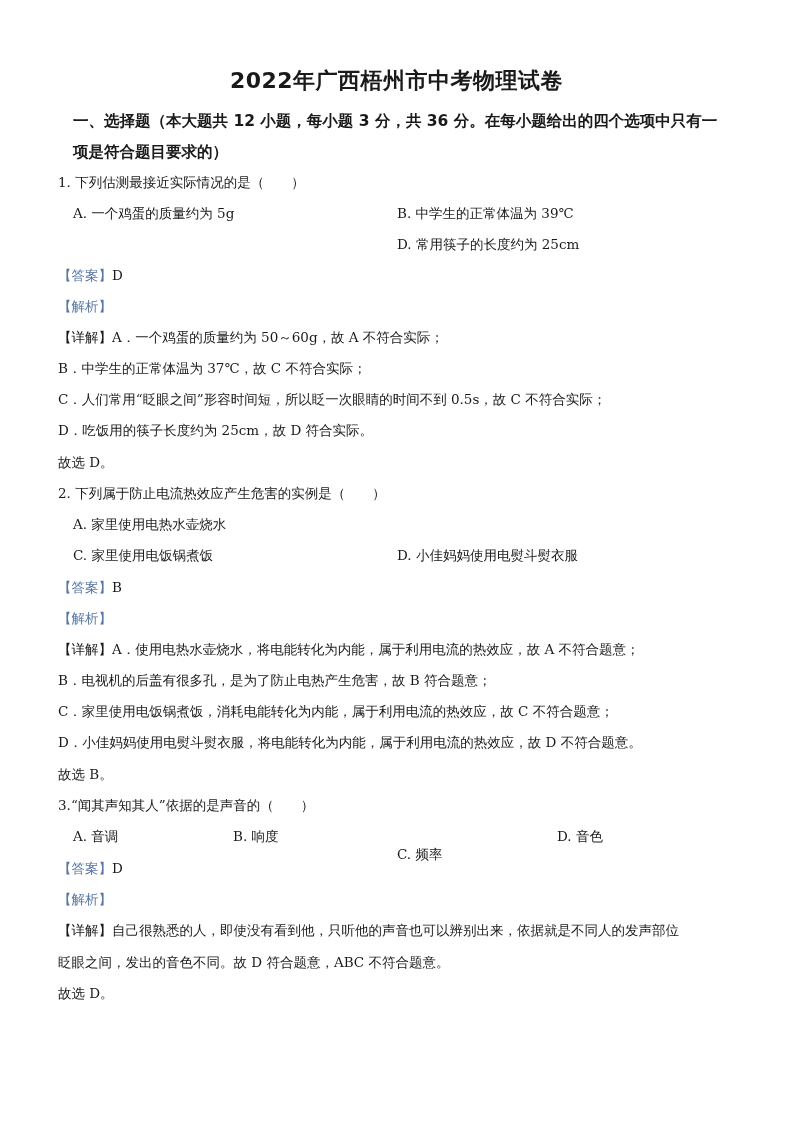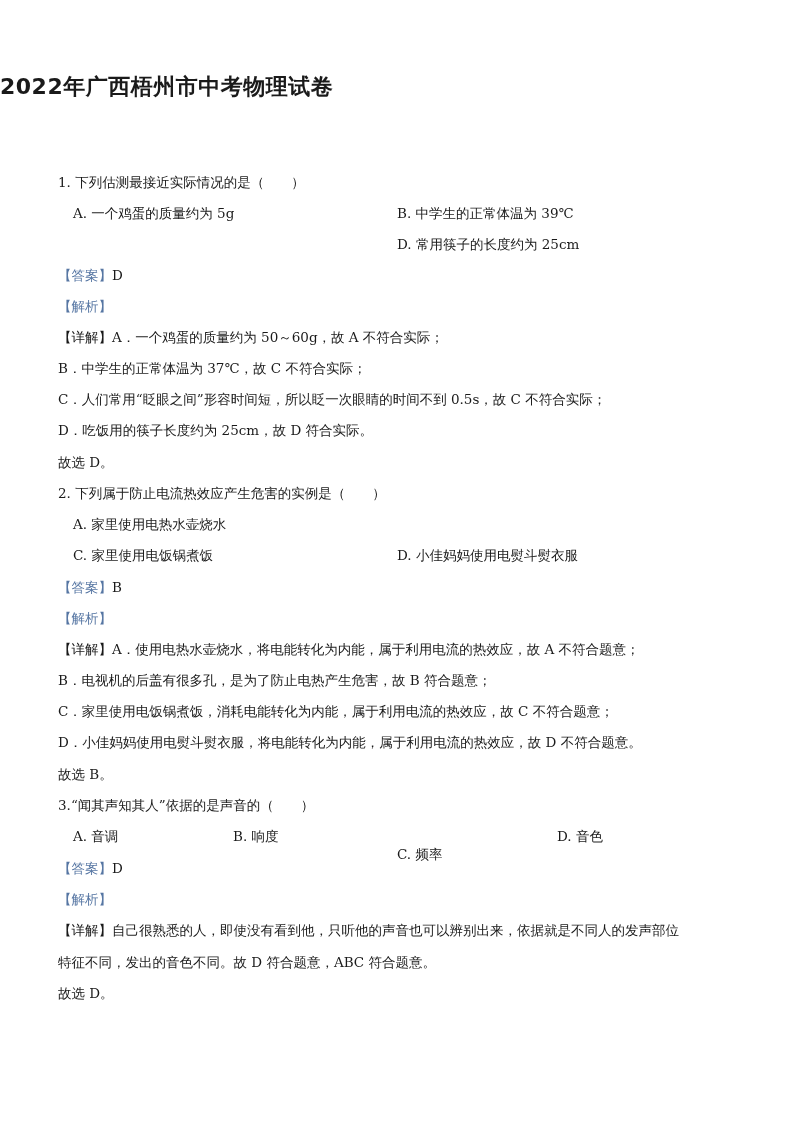--- a/index.html
+++ b/index.html
@@ -1,34 +1,35 @@
 <!DOCTYPE html>
 <html><head>
   <meta charset="utf-8">
   <style>
     html, body { margin: 0; padding: 0; background: #ffffff; }
     body { width: 793px; height: 1122px; position: relative; overflow: hidden;
       font-family: "DejaVu Serif", "Liberation Serif", serif; color: #1a1a1a; }
     .page { position: absolute; left: 0; top: 0; width: 793px; height: 1122px; }
-    .title { position: absolute; left: 0; width: 793px; top: 72px; 
+    .title { position: absolute; left: 0; width: 793px; top: 66px; text-align: center;
       font-family: "DejaVu Sans", "Liberation Sans", sans-serif; font-size: 22px; font-weight: bold; letter-spacing: 0.5px; }
     .section { position: absolute; left: 73px; width: 650px; top: 106px;
       font-family: "DejaVu Sans", "Liberation Sans", sans-serif; font-size: 15.5px; font-weight: bold; line-height: 31px; }
     .line { position: absolute; left: 58px; font-size: 13.5px; white-space: nowrap; line-height: 20px; }
     .opt { position: absolute; font-size: 13.5px; white-space: nowrap; line-height: 20px; }
     .lbl { color: #5676a3; }
     .lbl-dark { color: #1a1a1a; }
     .ans { color: #1a1a1a; }
   </style>
 </head>
 <body>
 
 <div class="page">
 
   <div class="title">2022年广西梧州市中考物理试卷</div>
+  <div class="section">一、选择题（本大题共 12 小题，每小题 3 分，共 36 分。在每小题给出的四个选项中只有一项是符合题目要求的）</div>
 
   <div class="line" style="top:172px">1. 下列估测最接近实际情况的是（　　）</div>
   <div class="opt" style="left:73px; top:203px">A. 一个鸡蛋的质量约为 5g</div>
   <div class="opt" style="left:397px; top:203px">B. 中学生的正常体温为 39℃</div>
   <div class="opt" style="left:397px; top:234px">D. 常用筷子的长度约为 25cm</div>
   <div class="line" style="top:265px">
     <span class="lbl">【答案】</span><span class="ans">D</span>
   </div>
   <div class="line lbl" style="top:296px">【解析】</div>
   <div class="line" style="top:327px">
@@ -60,16 +61,16 @@
   <div class="opt" style="left:233px; top:826px">B. 响度</div>
   <div class="opt" style="left:397px; top:844px">C. 频率</div>
   <div class="opt" style="left:557px; top:826px">D. 音色</div>
   <div class="line" style="top:858px">
     <span class="lbl">【答案】</span><span class="ans">D</span>
   </div>
   <div class="line lbl" style="top:889px">【解析】</div>
   <div class="line" style="top:920px">
     <span class="lbl-dark">【详解】</span><span>自己很熟悉的人，即使没有看到他，只听他的声音也可以辨别出来，依据就是不同人的发声部位</span>
   </div>
-  <div class="line" style="top:952px">特征不同，发出的音色不同。故 D 符合题意，ABC 符合题意。</div>
+  <div class="line" style="top:952px">眨眼之间，发出的音色不同。故 D 符合题意，ABC 不符合题意。</div>
   <div class="line" style="top:983px">故选 D。</div>
 
 </div>
 
 </body></html>

